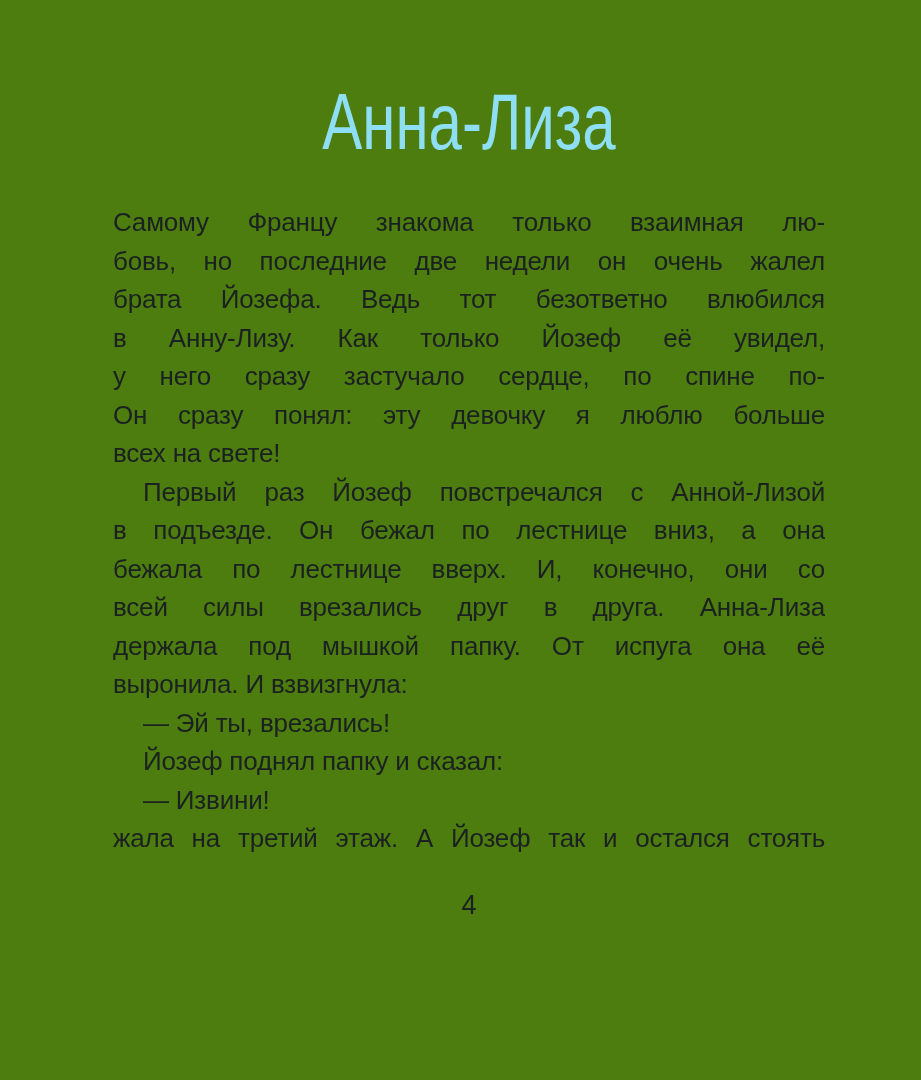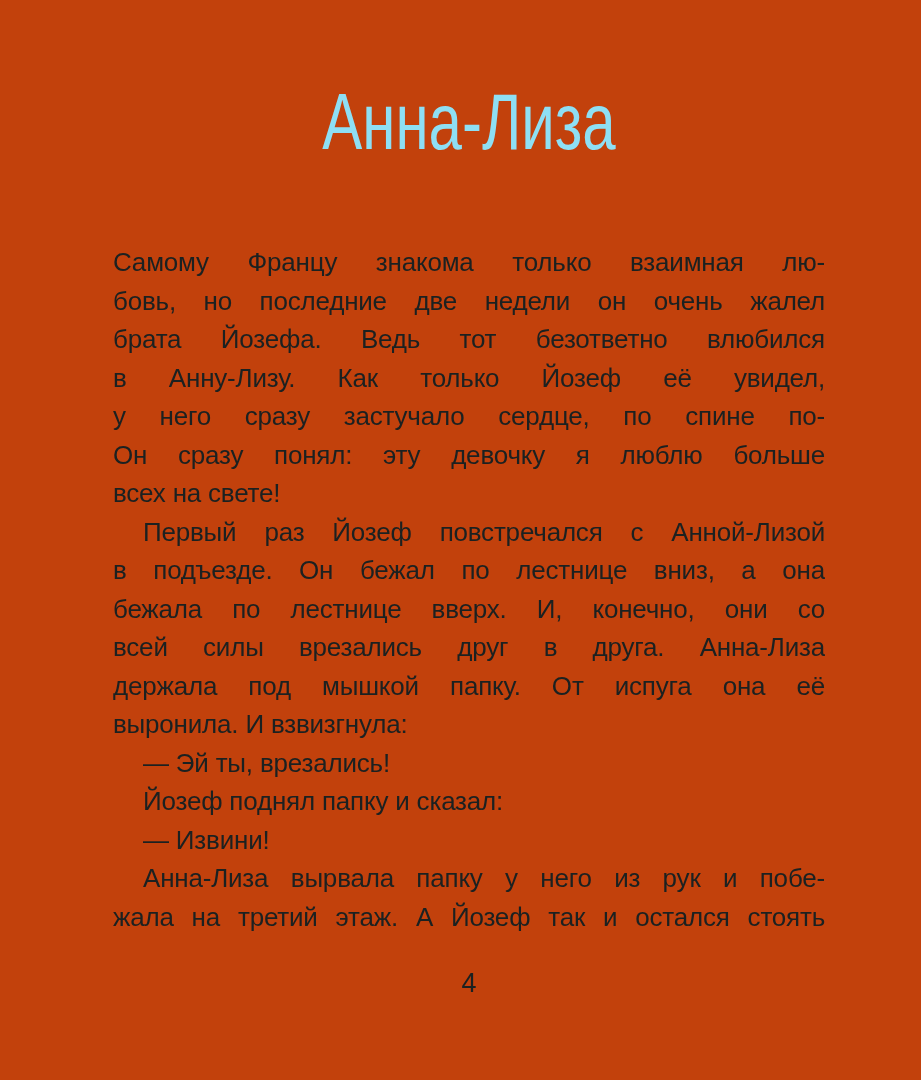--- a/index.html
+++ b/index.html
@@ -4,21 +4,21 @@
 <style>
   html, body {
     margin: 0;
     padding: 0;
     background: #ffffff;
   }
   .page {
     position: relative;
     width: 921px;
     height: 1080px;
-    background: #c2410c;
+    background: #4d7c0f;
     overflow: hidden;
     font-family: "Liberation Sans", sans-serif;
   }
   .column {
     position: absolute;
     left: 113px;
     width: 712px;
     top: 0;
   }
   .title {
@@ -27,21 +27,21 @@
     line-height: 80px;
     text-align: center;
     font-size: 80px;
     color: #8edff4;
     transform: scaleX(0.75);
     transform-origin: 50% 0;
     white-space: nowrap;
     font-weight: 400;
   }
   .body-text {
-    margin-top: 81px;
+    margin-top: 41px;
     color: #1b2121;
     font-size: 26px;
     line-height: 38.5px;
     letter-spacing: -0.2px;
   }
   .line {
     height: 38.5px;
     overflow: hidden;
     white-space: nowrap;
   }
@@ -82,20 +82,19 @@
       <div class="line">всех на свете!</div>
       <div class="line j ind">Первый раз Йозеф повстречался с Анной-Лизой</div>
       <div class="line j">в подъезде. Он бежал по лестнице вниз, а она</div>
       <div class="line j">бежала по лестнице вверх. И, конечно, они со</div>
       <div class="line j">всей силы врезались друг в друга. Анна-Лиза</div>
       <div class="line j">держала под мышкой папку. От испуга она её</div>
       <div class="line">выронила. И взвизгнула:</div>
       <div class="line ind">— Эй ты, врезались!</div>
       <div class="line ind">Йозеф поднял папку и сказал:</div>
       <div class="line ind">— Извини!</div>
-      <div class="line j ind">Анна-Лиза вырвала папку у него из рук и побе-</div>
       <div class="line j">жала на третий этаж. А Йозеф так и остался стоять</div>
     </div>
 
     <div class="page-number">4</div>
 
   </div>
 </div>
 
 </body></html>

